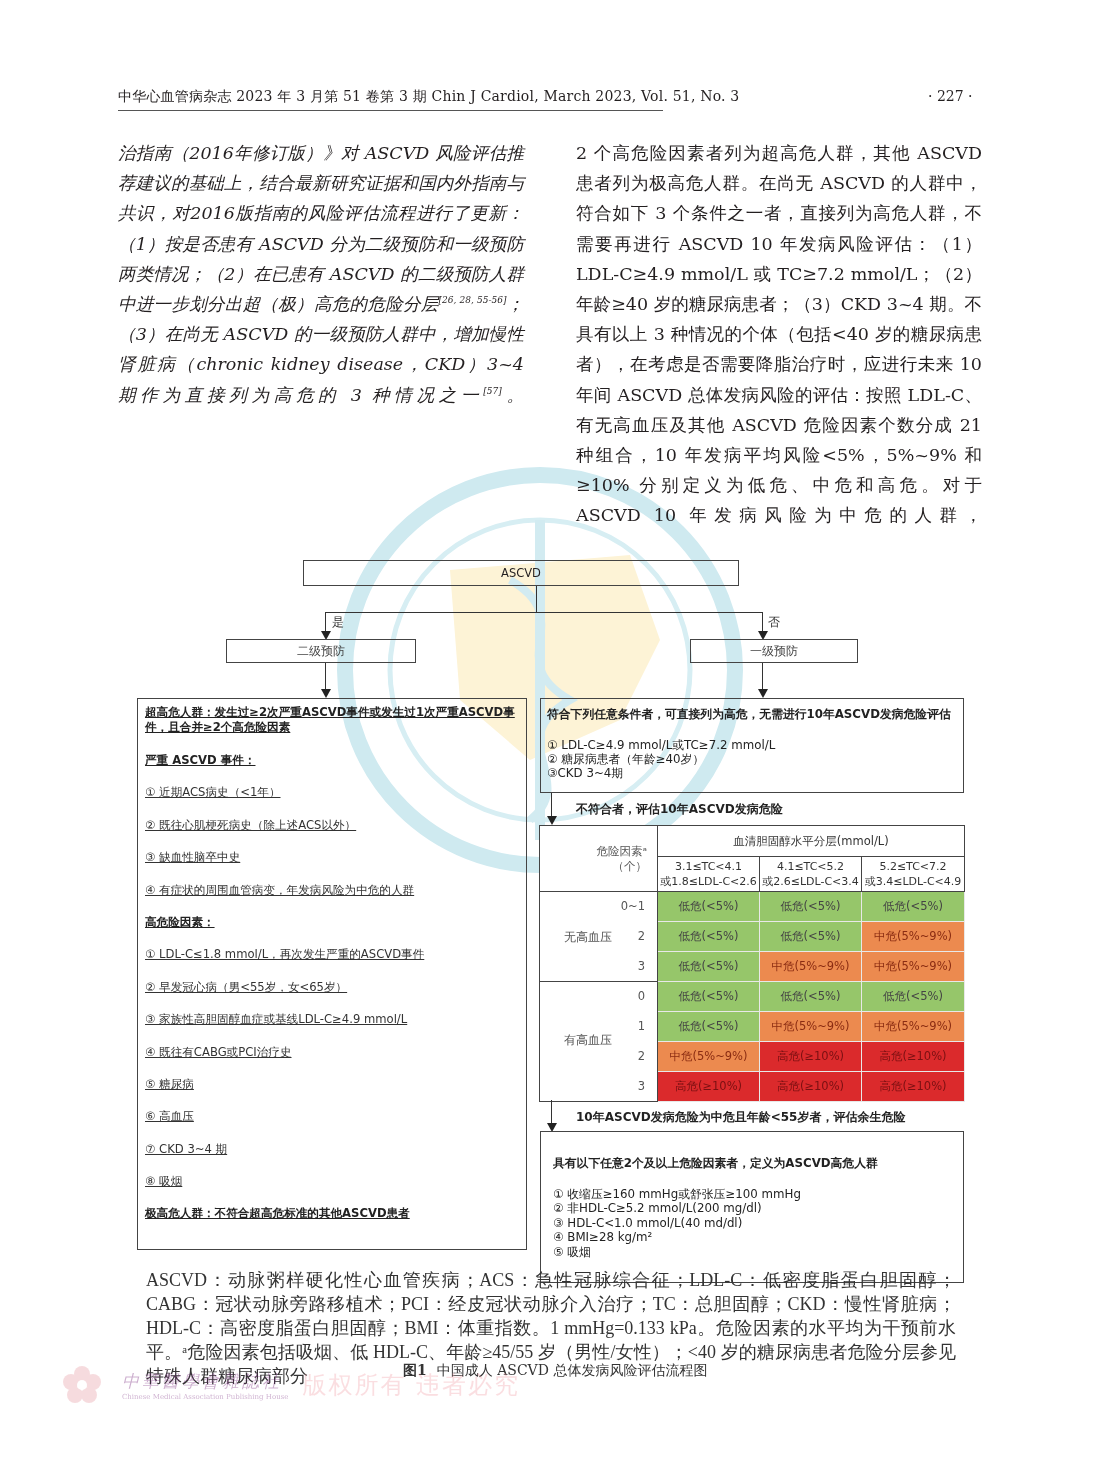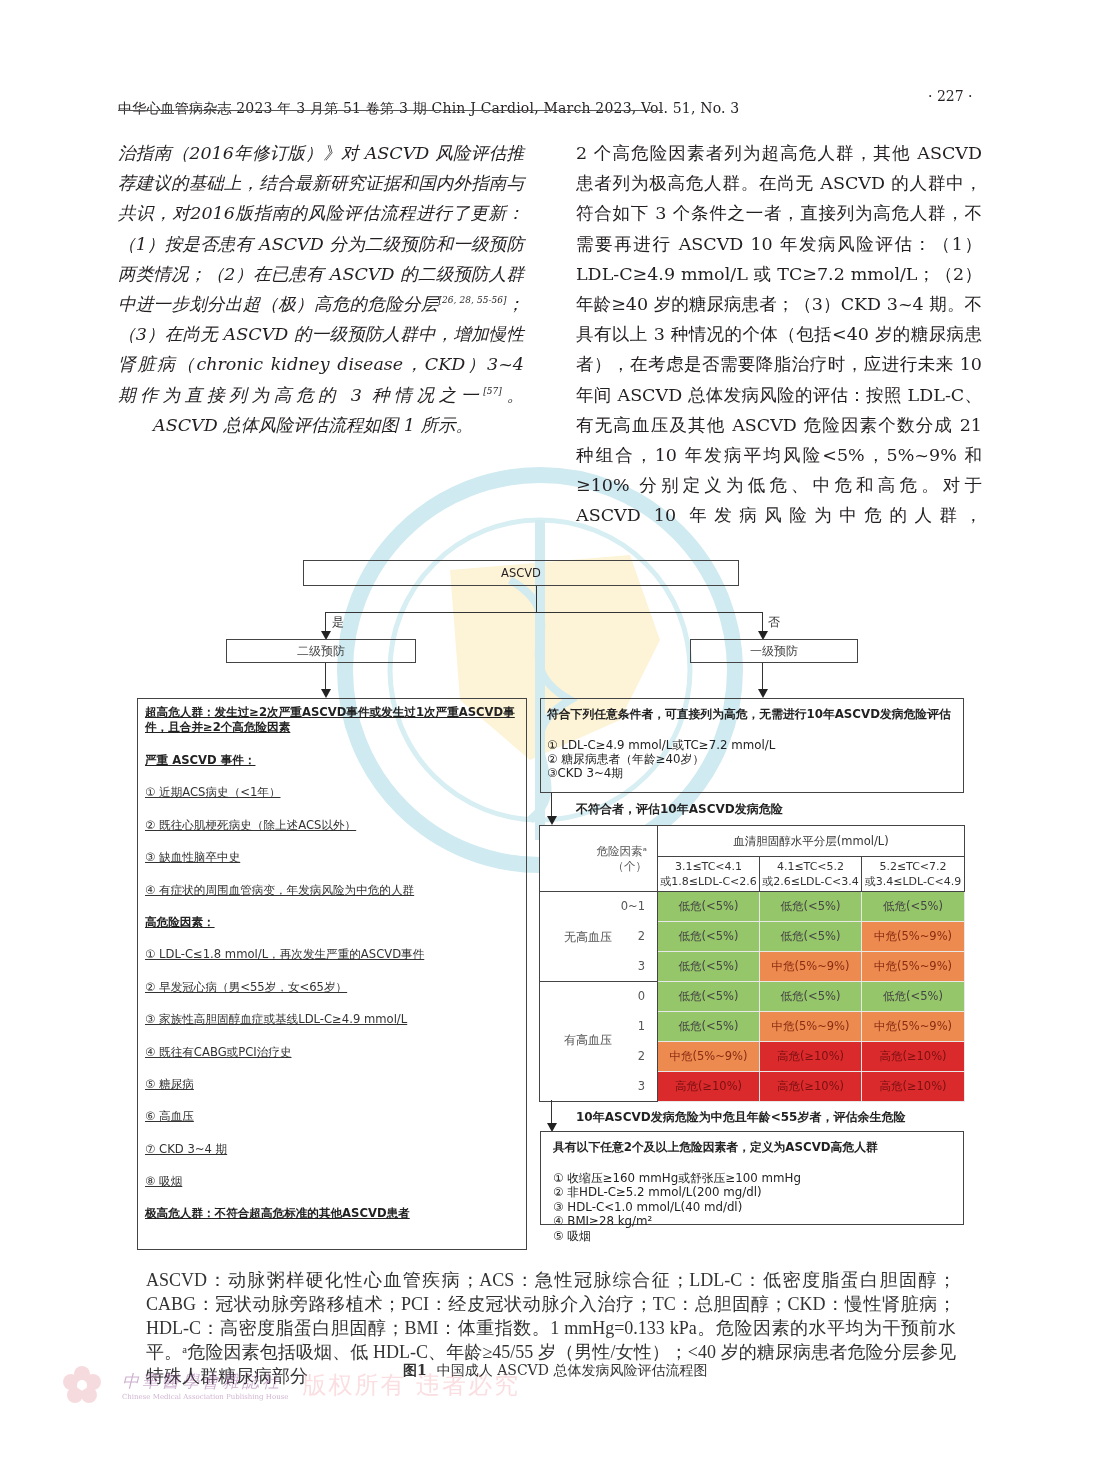--- a/index.html
+++ b/index.html
@@ -1,20 +1,20 @@
 <!DOCTYPE html>
 <html><head>
 <meta charset="utf-8">
 <style>
   html, body { margin:0; padding:0; background:#ffffff; }
   body { width:1100px; height:1482px; position:relative; overflow:hidden;
          font-family:"DejaVu Serif", "Liberation Serif", serif; color:#231f20; }
   .abs { position:absolute; }
   
-  #running-head { left:118px; top:100px; width:545px; font-size:14px; white-space:nowrap; letter-spacing:0.2px; }
+  #running-head { left:118px; top:88px; width:545px; font-size:14px; white-space:nowrap; letter-spacing:0.2px; }
   #head-rule { left:118px; top:110px; width:545px; height:0; border-top:1.5px solid #555; }
   #page-number { left:928px; top:88px; font-size:14px; }
   
   .col { top:138px; width:406px; font-size:17.5px; line-height:30.2px; text-align:justify; text-align-last:justify; }
   .col p { margin:0; }
   .col p.last { text-align-last:left; }
   #col-left { left:118px;font-style:italic; }
   #col-right { left:576px; }
   .indent { text-indent:2em; }
   sup { font-size:9px; vertical-align:7px; line-height:0; }
@@ -23,21 +23,21 @@
   
   .box { position:absolute; border:1.2px solid #444; background:transparent; box-sizing:border-box; font-family:"DejaVu Sans", "Liberation Sans", sans-serif; }
   .line { position:absolute; background:#333; }
   .arrow { position:absolute; width:0; height:0; border-left:5px solid transparent; border-right:5px solid transparent; border-top:9px solid #222; }
   .lbl { position:absolute; font-size:12px; font-family:"DejaVu Sans", "Liberation Sans", sans-serif; color:#333; }
   #left-panel { left:137px; top:698px; width:390px; height:552px; padding:6px 7px; }
   #left-panel .row { font-size:11.6px; color:#333; line-height:15px; margin-bottom:17.4px; white-space:nowrap;text-decoration:underline; }
   #left-panel .b { font-weight:bold; color:#222; }
   #direct-box { left:540px; top:698px; width:424px; height:95px; padding:8px 6px; font-size:11.8px; line-height:14px; color:#222; }
   #direct-box .t { font-weight:bold; margin-bottom:17px; }
-  #lifetime-box { left:540px; top:1131px; width:424px; height:94px; padding:8px 12px; font-size:11.8px; line-height:14.5px; color:#222; }
+  #lifetime-box { left:540px; top:1131px; width:424px; height:152px; padding:24px 12px; font-size:11.8px; line-height:14.5px; color:#222; }
   #lifetime-box .t { font-weight:bold; margin-bottom:16px; }
   
   #risk-matrix { position:absolute; left:539px; top:825px; width:425px; border-collapse:collapse; font-family:"DejaVu Sans", "Liberation Sans", sans-serif; font-size:11.5px; table-layout:fixed; }
   #risk-matrix td { padding:0; text-align:center; height:29px; color:#333; }
   #risk-matrix .hdr { border:1px solid #444; background:#fff; }
   #risk-matrix .cell { border:1px solid #e8e8e8; }
   .low { background:#96c66a; color:#444 !important; }
   .mid { background:#ec8a4f; color:#8a2c12 !important; }
   .high { background:#db2a2c; color:#7b1012 !important; }
   
@@ -56,21 +56,20 @@
 <svg id="watermark" class="abs" viewBox="0 0 420 420">
   <circle cx="210" cy="210" r="195" fill="none" stroke="#cfeaf0" stroke-width="16"></circle>
   <circle cx="210" cy="210" r="150" fill="none" stroke="#d7eef3" stroke-width="5"></circle>
   <path d="M120 110 L300 95 L330 180 L290 260 L200 300 L130 240 Z" fill="#fdf3d6"></path>
   <path d="M210 60 L210 380" stroke="#d2ebf1" stroke-width="10"></path>
   <path d="M180 120 C250 160 170 200 240 240 C170 280 250 320 200 360" fill="none" stroke="#d2ebf1" stroke-width="8"></path>
 </svg>
 
 <div id="col-left" class="abs col">
   <p><span>治指南（2016年修订版）》对 ASCVD 风险评估推荐建议的基础上，结合最新研究证据和国内外指南与共识，对2016版指南的风险评估流程进行了更新：（1）按是否患有 ASCVD 分为二级预防和一级预防两类情况；（2）在已患有 ASCVD 的二级预防人群中进一步划分出超（极）高危的危险分层</span><sup>[26, 28, 55-56]</sup><span>；（3）在尚无 ASCVD 的一级预防人群中，增加慢性肾脏病（chronic kidney disease，CKD）3~4 期作为直接列为高危的 3 种情况之一</span><sup>[57]</sup><span>。</span></p>
-  <p class="indent last">ASCVD 总体风险评估流程如图 1 所示。</p>
 </div>
 <div id="col-right" class="abs col">
   <p>2 个高危险因素者列为超高危人群，其他 ASCVD 患者列为极高危人群。在尚无 ASCVD 的人群中，符合如下 3 个条件之一者，直接列为高危人群，不需要再进行 ASCVD 10 年发病风险评估：（1）LDL-C≥4.9 mmol/L 或 TC≥7.2 mmol/L；（2）年龄≥40 岁的糖尿病患者；（3）CKD 3~4 期。不具有以上 3 种情况的个体（包括&lt;40 岁的糖尿病患者），在考虑是否需要降脂治疗时，应进行未来 10 年间 ASCVD 总体发病风险的评估：按照 LDL-C、有无高血压及其他 ASCVD 危险因素个数分成 21 种组合，10 年发病平均风险&lt;5%，5%~9% 和≥10% 分别定义为低危、中危和高危。对于 ASCVD 10 年发病风险为中危的人群，</p>
 </div>
 
 <div class="box" style="left:303px;top:560px;width:436px;height:26px;font-size:11.5px;text-align:center;line-height:24px;">ASCVD</div>
 <div class="line" style="left:536px;top:586px;width:1px;height:27px;"></div>
 <div class="line" style="left:325px;top:612px;width:438px;height:1px;"></div>
 <div class="line" style="left:325px;top:612px;width:1px;height:21px;"></div>
 <div class="arrow" style="left:321px;top:631px;"></div>

